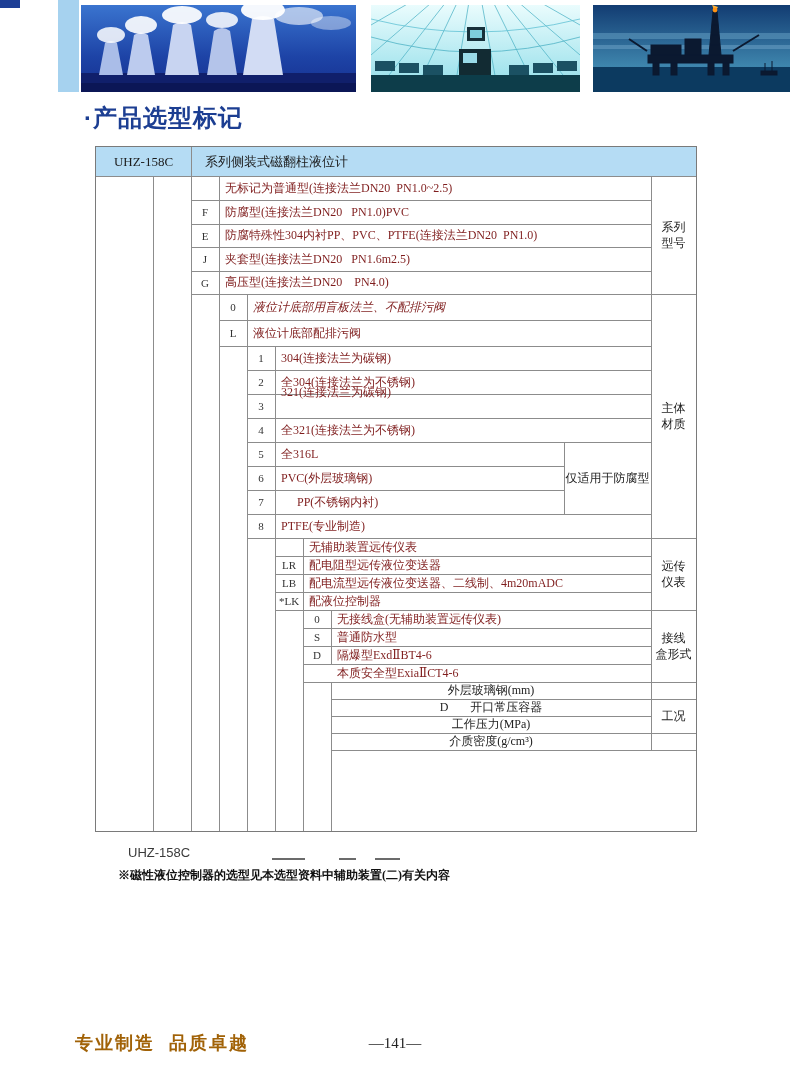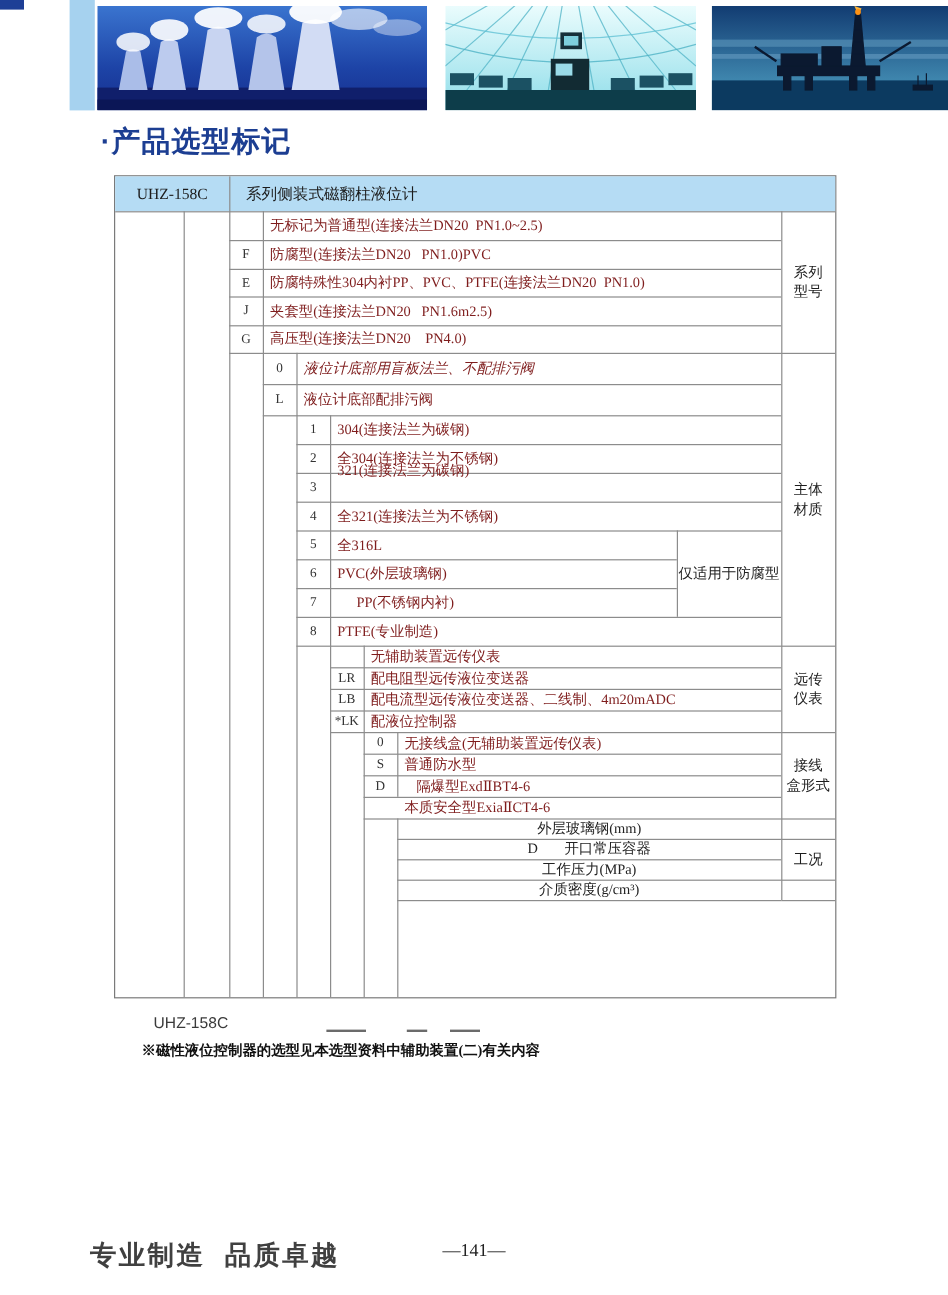--- a/index.html
+++ b/index.html
@@ -23,21 +23,21 @@
   .lbl{justify-content:center;text-align:center;white-space:pre-line;line-height:1.35;color:#1c1c1c;}
   .vl{position:absolute;width:1px;background:#8c8c8c;}
   .hl{position:absolute;height:1px;background:#8c8c8c;}
   .hdrtxt{font-size:13px;color:#1c1c1c;}
   
   .model-line{position:absolute;left:128px;top:845px;font-family:"Liberation Sans","DejaVu Sans",sans-serif;
               font-size:13px;color:#3a3a3a;}
   .blank{position:absolute;top:858px;border-top:2px solid #6b6b6b;}
   .note{position:absolute;left:118px;top:867px;font-size:12px;font-weight:bold;color:#111;white-space:pre;}
   .slogan{position:absolute;left:75px;top:1031px;font-family:"Liberation Sans","DejaVu Sans",sans-serif;
-          font-weight:bold;font-size:22px;letter-spacing:2px;color:#404040;white-space:pre;}
+          font-weight:bold;font-size:18px;letter-spacing:2px;color:#a16207;white-space:pre;}
   .pagenum{position:absolute;left:0;top:1035px;width:790px;text-align:center;font-size:15px;color:#222;}
 </style>
 </head>
 <body>
 
 <div class="page">
 
   <div>
     <div class="corner-mark"></div>
     <div class="accent-bar"></div>
@@ -239,21 +239,21 @@
     <div class="cell code" style="left:179px;top:427px;width:28px;height:18px;">LB</div>
     <div class="cell desc" style="left:207px;top:427px;width:348px;height:18px;">配电流型远传液位变送器、二线制、4m20mADC</div>
     <div class="cell code" style="left:179px;top:445px;width:28px;height:18px;">*LK</div>
     <div class="cell desc" style="left:207px;top:445px;width:348px;height:18px;">配液位控制器</div>
 
     <div class="cell code" style="left:207px;top:463px;width:28px;height:18px;">0</div>
     <div class="cell desc" style="left:235px;top:463px;width:320px;height:18px;">无接线盒(无辅助装置远传仪表)</div>
     <div class="cell code" style="left:207px;top:481px;width:28px;height:18px;">S</div>
     <div class="cell desc" style="left:235px;top:481px;width:320px;height:18px;">普通防水型</div>
     <div class="cell code" style="left:207px;top:499px;width:28px;height:18px;">D</div>
-    <div class="cell desc" style="left:245px;top:499px;width:320px;height:18px;">隔爆型ExdⅡBT4-6</div>
+    <div class="cell desc" style="left:235px;top:499px;width:320px;height:18px;">隔爆型ExdⅡBT4-6</div>
     <div class="cell desc" style="left:207px;top:517px;width:348px;height:18px;padding-left:34px;">本质安全型ExiaⅡCT4-6</div>
 
     <div class="cell center" style="left:235px;top:535px;width:320px;height:17px;">外层玻璃钢(mm)</div>
     <div class="cell center" style="left:235px;top:552px;width:320px;height:17px;">
       <span>D</span>
       <span style="width:22px;"></span>
       <span>开口常压容器</span>
     </div>
     <div class="cell center" style="left:235px;top:569px;width:320px;height:17px;">工作压力(MPa)</div>
     <div class="cell center" style="left:235px;top:586px;width:320px;height:17px;">介质密度(g/cm³)</div>

